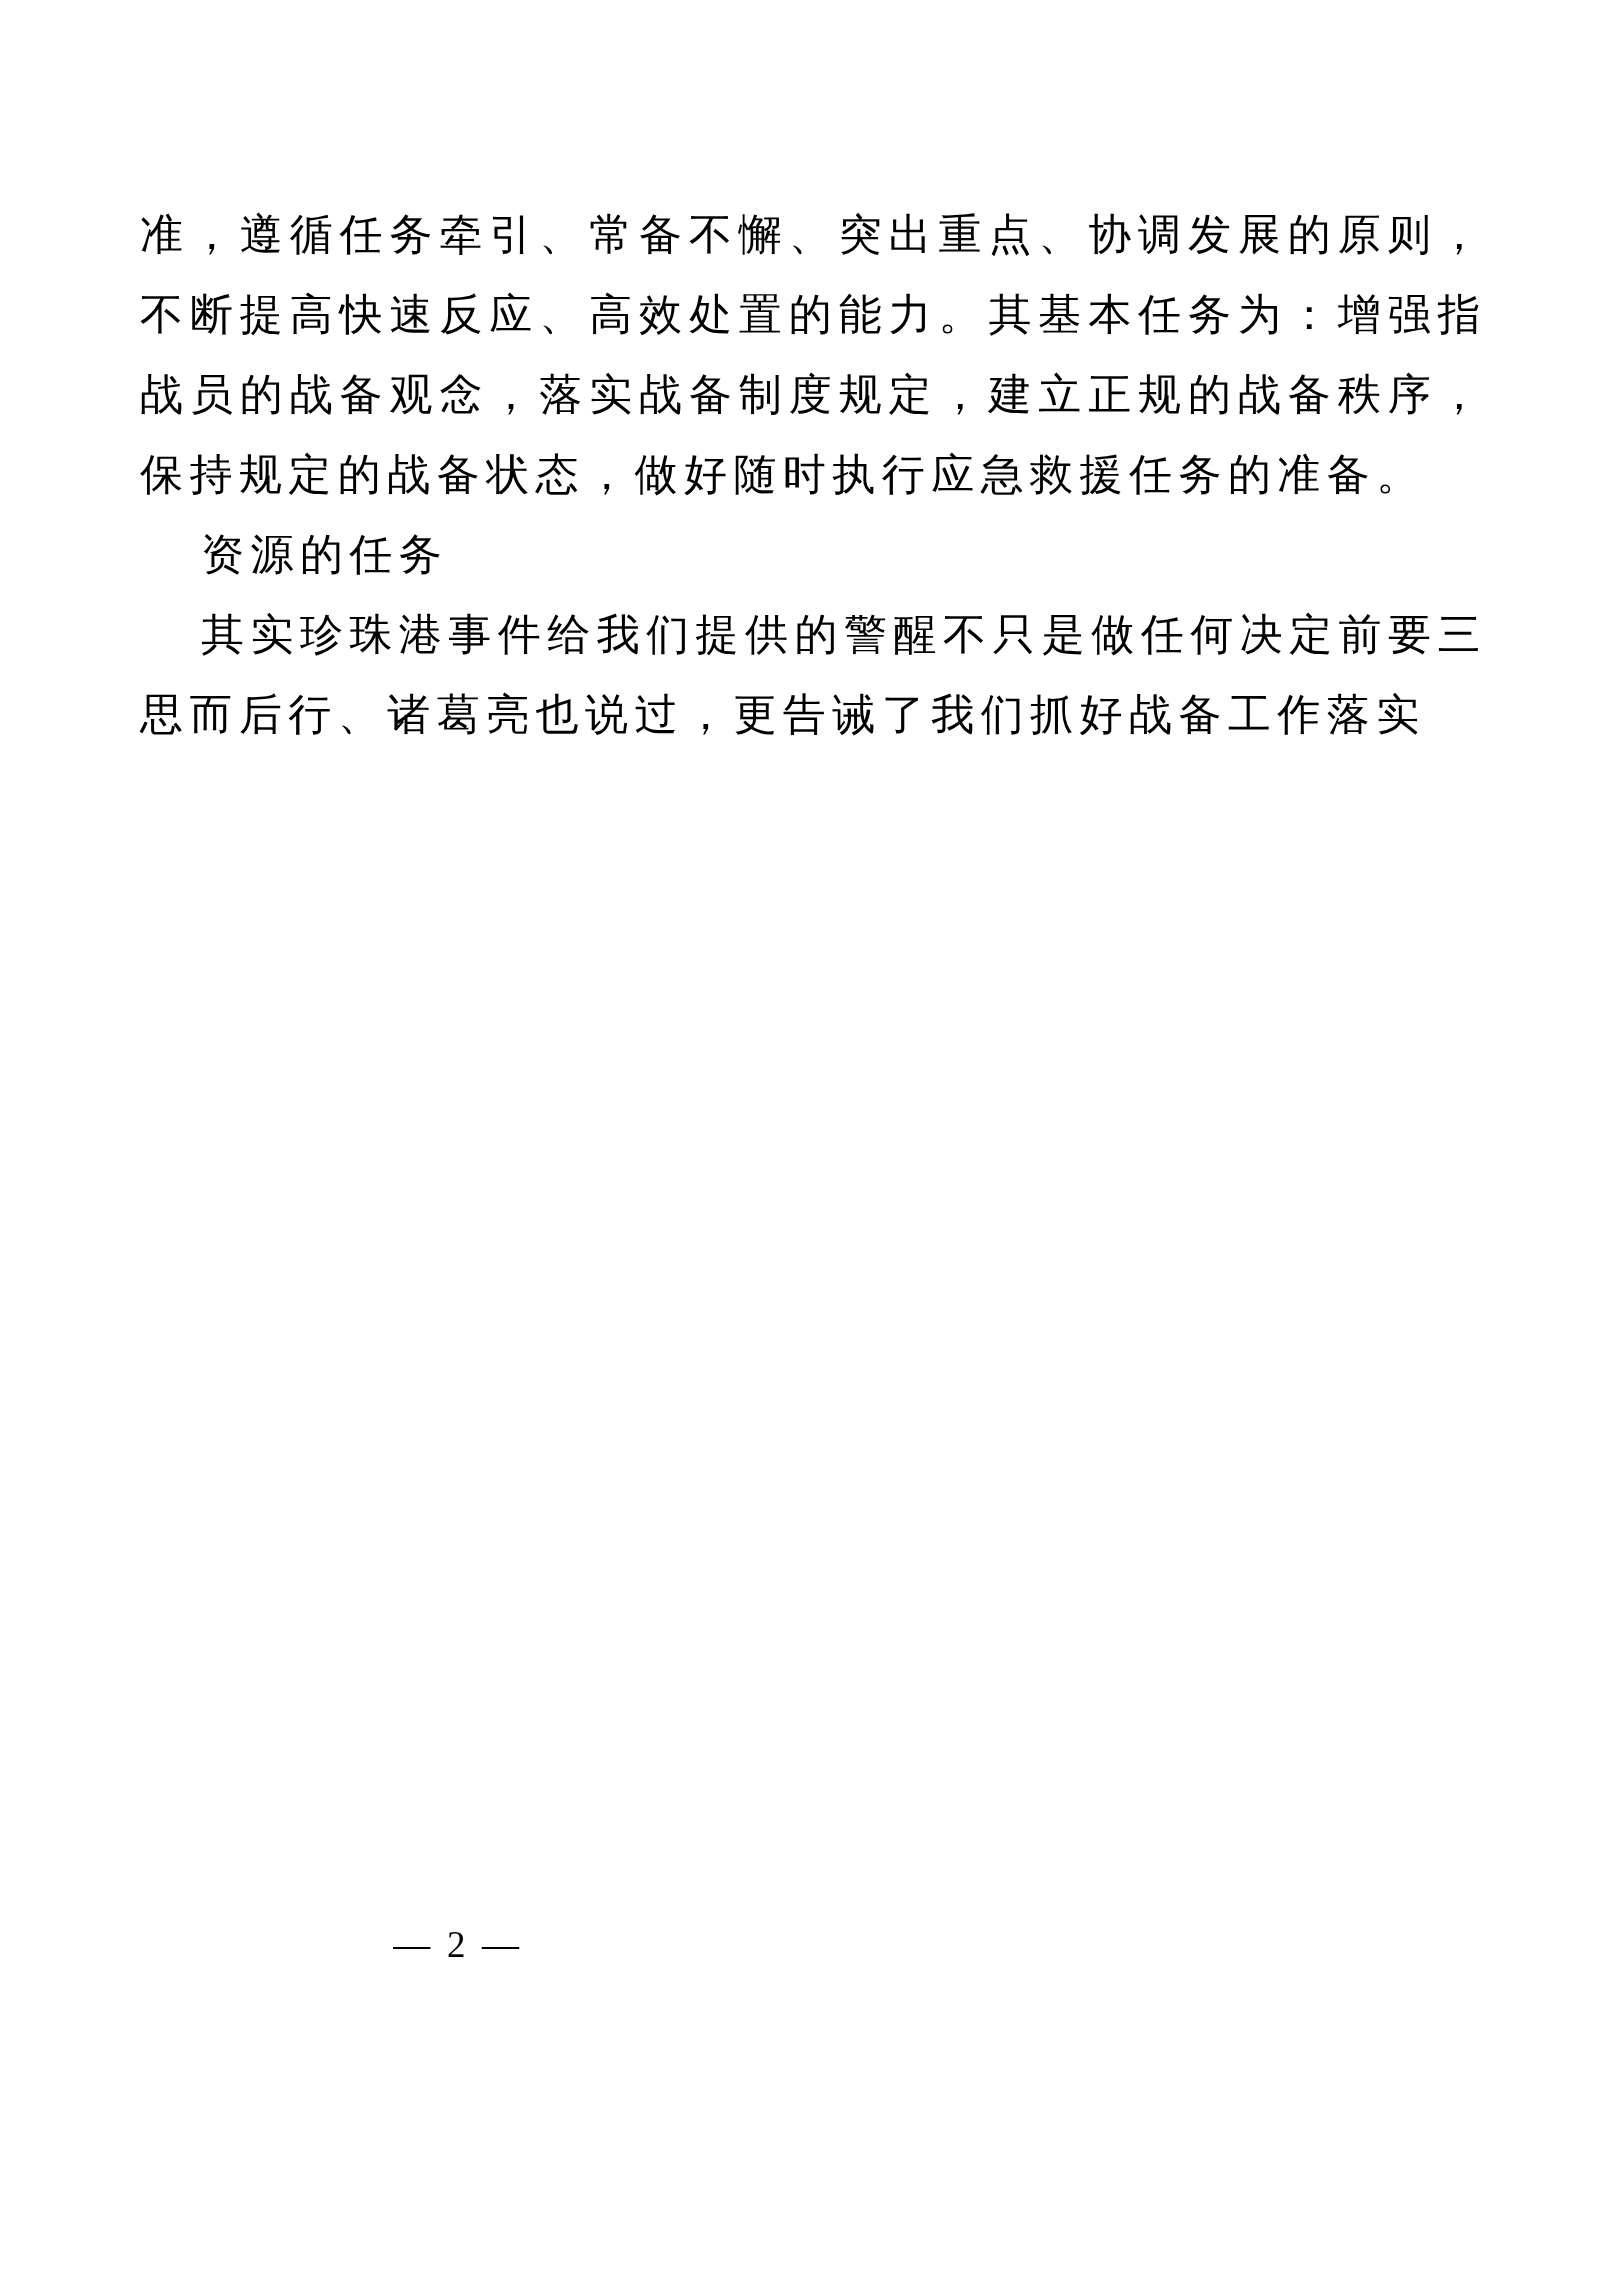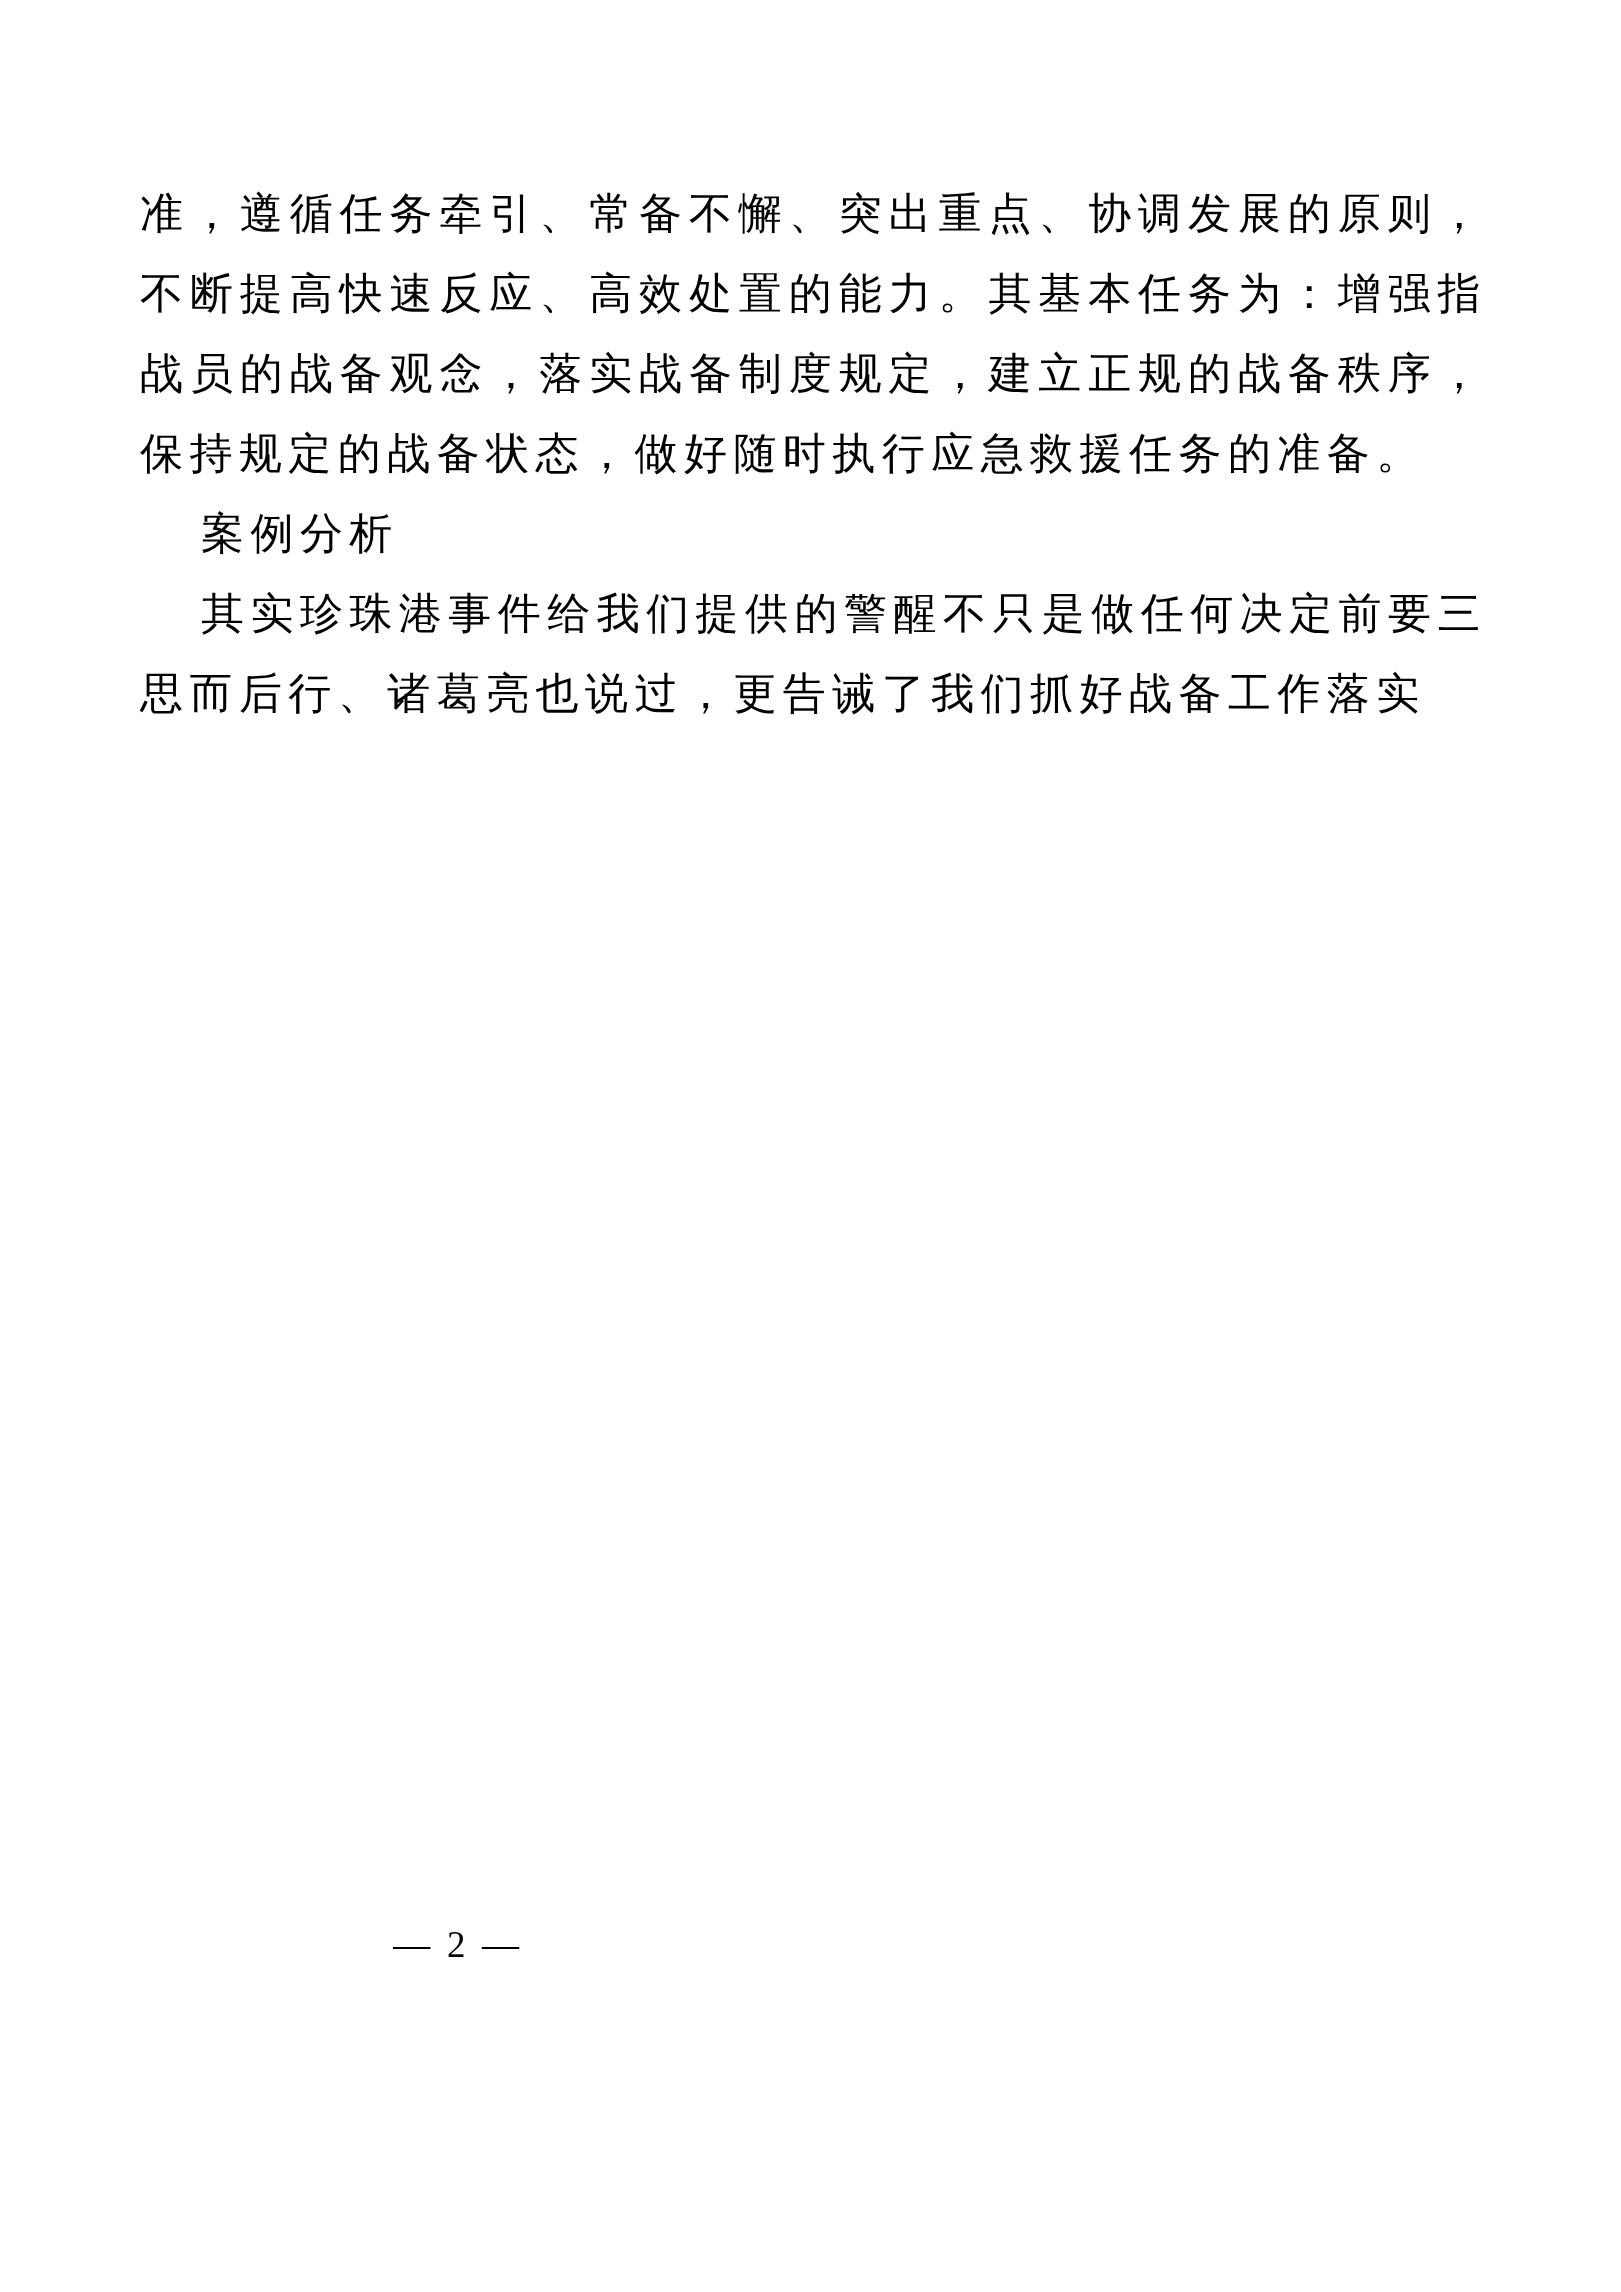--- a/index.html
+++ b/index.html
@@ -17,22 +17,23 @@
     color: #000000;
   }
   .page {
     position: absolute;
     inset: 0;
     background: #ffffff;
   }
   .text-block {
     position: absolute;
     left: 140px;
-    top: 174px;
+    top: 198px;
     width: 1347px;
+    font-family: Liberation Mono, monospace;
   }
   .para {
     margin: 0;
     padding: 0;
     font-size: 43px;
     line-height: 80px;
     letter-spacing: 0.15em;
     text-align: justify;
     text-justify: inter-character;
     word-break: break-all;
@@ -52,20 +53,20 @@
     color: #000000;
   }
 </style>
 </head>
 <body>
 
 <div class="page">
 
   <div class="text-block">
     <p class="para no-indent">准，遵循任务牵引、常备不懈、突出重点、协调发展的原则，不断提高快速反应、高效处置的能力。其基本任务为：增强指战员的战备观念，落实战备制度规定，建立正规的战备秩序，保持规定的战备状态，做好随时执行应急救援任务的准备。</p>
-    <p class="para">案例分析</p>
+    <p class="para">资源的任务</p>
     <p class="para">其实珍珠港事件给我们提供的警醒不只是做任何决定前要三思而后行、诸葛亮也说过，更告诫了我们抓好战备工作落实</p>
   </div>
 
   <div class="footer">— 2 —</div>
 
 </div>
 
 
 </body></html>

